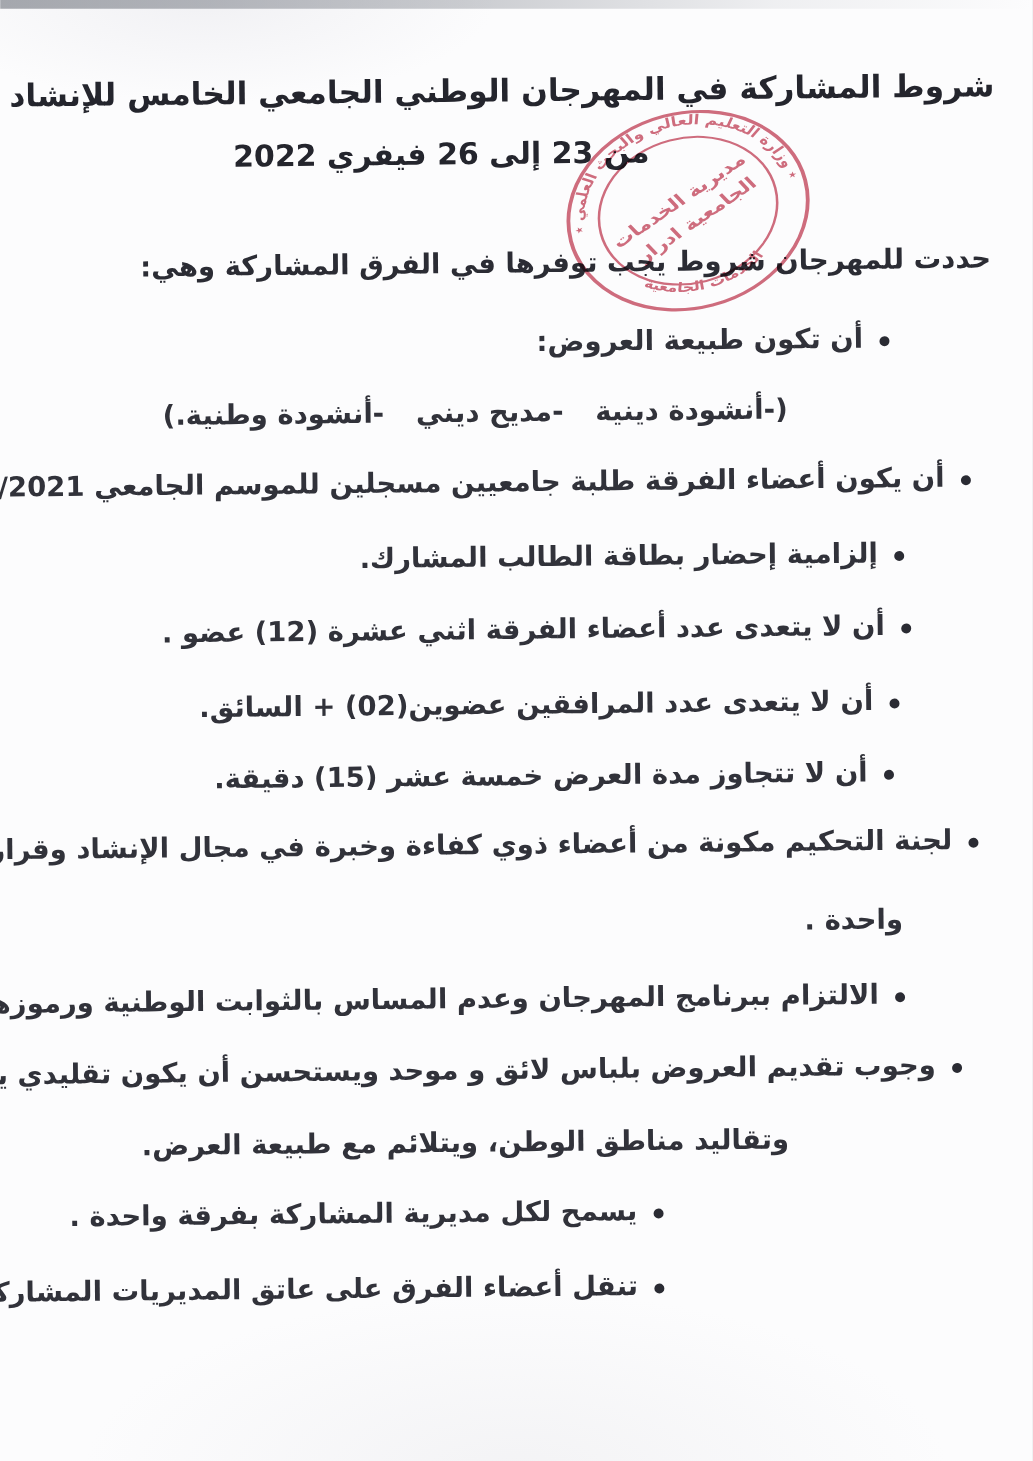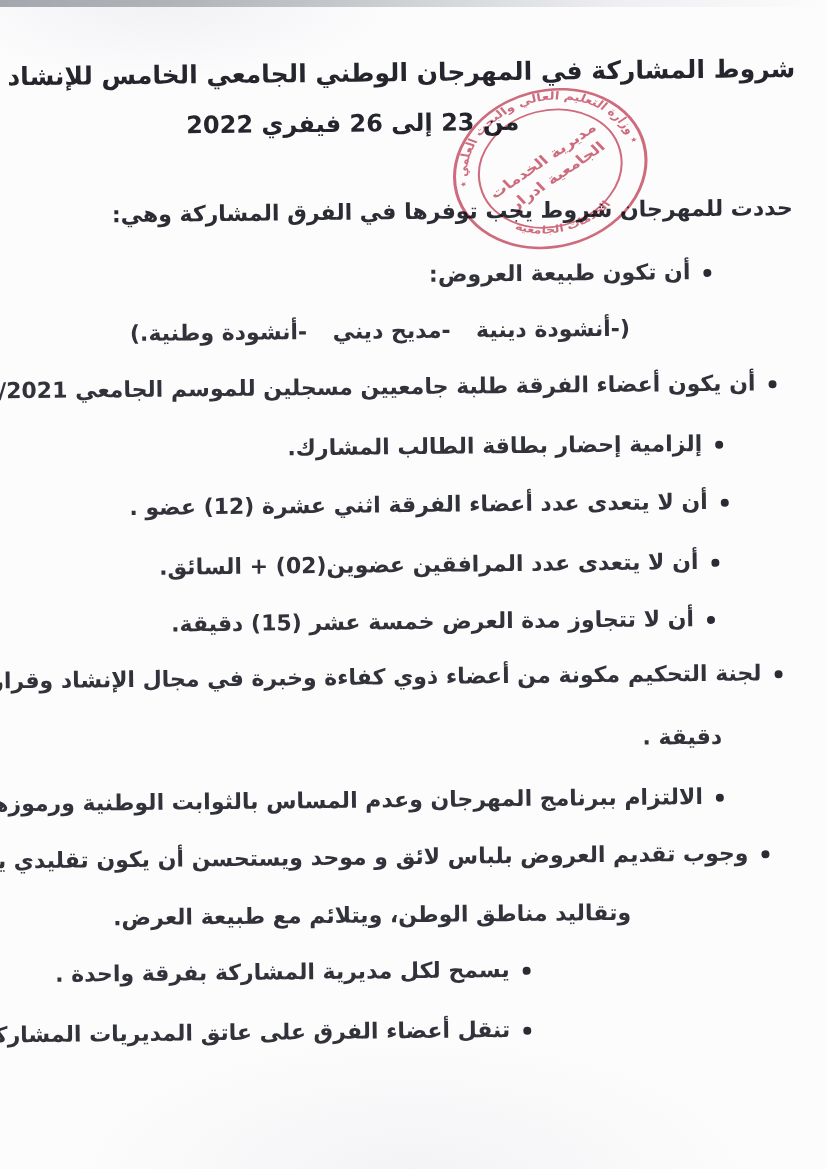--- a/index.html
+++ b/index.html
@@ -109,21 +109,21 @@
 
     <div class="row bullet" style="top:607px;right:112px;">
       <span class="dot"></span>
       <span>أن لا تتجاوز مدة العرض خمسة عشر (15) دقيقة.</span>
     </div>
 
     <div class="row bullet" style="top:662px;right:45px;">
       <span class="dot"></span>
       <span>لجنة التحكيم مكونة من أعضاء ذوي كفاءة وخبرة في مجال الإنشاد وقراراتها غير قابلة</span>
     </div>
-    <div class="row cont" style="top:725px;right:106px;">دقيقة .</div>
+    <div class="row cont" style="top:725px;right:106px;">واحدة .</div>
 
     <div class="row bullet" style="top:785px;right:105px;">
       <span class="dot"></span>
       <span>الالتزام ببرنامج المهرجان وعدم المساس بالثوابت الوطنية ورموزها.</span>
     </div>
 
     <div class="row bullet" style="top:842px;right:60px;">
       <span class="dot"></span>
       <span>وجوب تقديم العروض بلباس لائق و موحد ويستحسن أن يكون تقليدي يبرز عادات</span>
     </div>

